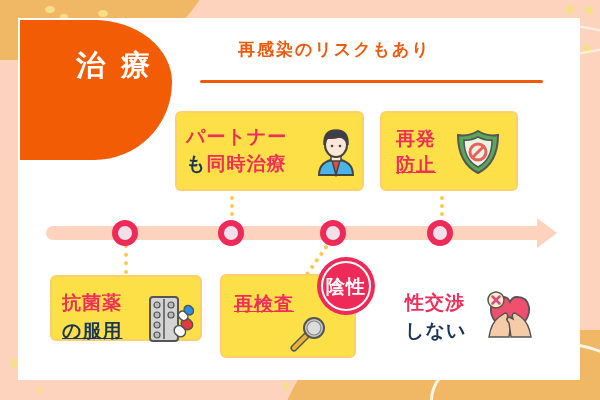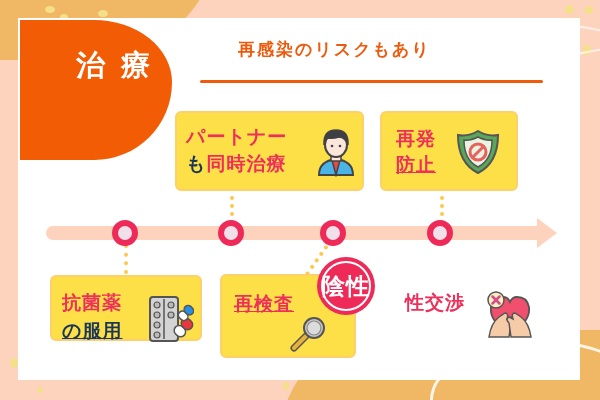--- a/index.html
+++ b/index.html
@@ -19,21 +19,21 @@
   .label { position: absolute; font-weight: bold; font-size: 19px; line-height: 27px; letter-spacing: 1px; }
   .red { color: #ee2f5b; }
   .navy { color: #1c3658; }
   .timeline { position: absolute; left: 46px; top: 226px; width: 500px; height: 14px; background: #fdd3bd; border-radius: 7px; }
   .arrowhead { position: absolute; left: 537px; top: 218px; width: 0; height: 0; border-left: 20px solid #fdd3bd; border-top: 15px solid transparent; border-bottom: 15px solid transparent; }
   .node { position: absolute; width: 26px; height: 26px; border-radius: 50%; border: 6px solid #ee2a58; background: #f1e0ea; }
   .dash { position: absolute; width: 0; border-left: 4px dotted #fdc84d; }
   .dash-diag { position: absolute; width: 4px; height: 44px; border-left: 4px dotted #fdc84d; transform: rotate(35deg); transform-origin: top left; }
   .neg { position: absolute; left: 317px; top: 257px; width: 58px; height: 58px; border-radius: 50%; background: #ee2a58; }
   .neg::after { content: ""; position: absolute; inset: 4px; border: 2px solid #fff; border-radius: 50%; }
-  .neg-text { position: absolute; left: 0; top: 0; width: 58px; height: 58px; line-height: 58px; text-align: center; color: #fff; font-weight: bold; font-size: 23px; letter-spacing: 1px; z-index: 2; }
+  .neg-text { position: absolute; left: 0; top: 0; width: 58px; height: 58px; line-height: 58px; text-align: center; color: #fff; font-weight: bold; font-size: 19px; letter-spacing: 1px; z-index: 2; }
   .icon { position: absolute; }
 </style>
 </head>
 <body>
 
 <div class="bg">
   <div class="tl"></div>
   <div class="br"></div>
   <div class="dot" style="left:45px;top:6px;width:10px;height:7px;"></div>
   <div class="dot" style="left:60px;top:14px;width:8px;height:6px;"></div>
@@ -133,20 +133,21 @@
     <circle cx="26" cy="14" r="10" fill="#c8c8c8" stroke="#555" stroke-width="2"></circle>
     <circle cx="26" cy="14" r="7" fill="#dcdcdc" stroke="#888" stroke-width="1.2"></circle>
   </svg>
 </div>
 <div class="neg">
   <div class="neg-text">陰性</div>
 </div>
 
 <div class="box pink" style="left:393px;top:275px;width:148px;height:82px;">
   <div class="label red" style="left:12px;top:14px;">性交渉</div>
+  <div class="label navy" style="left:12px;top:42px;">しない</div>
   <svg class="icon" style="left:92px;top:14px;" width="50" height="52" viewBox="0 0 50 52">
     <path d="M25 46 Q4 32 6 18 Q8 8 18 8 Q23 8 25 13 Q27 8 32 8 Q42 8 44 18 Q46 32 25 46 Z" fill="#f0506e" stroke="#555" stroke-width="1.8"></path>
     <path d="M4 48 Q6 34 14 28 L20 24 Q24 24 22 30 L26 28 Q30 30 26 34 L24 48 Z" fill="#f6cba8" stroke="#555" stroke-width="1.5"></path>
     <path d="M46 48 Q44 34 36 28 L30 24 Q26 24 28 30 L24 28 Q20 30 24 34 L26 48 Z" fill="#f6cba8" stroke="#555" stroke-width="1.5"></path>
     <circle cx="11" cy="11" r="8" fill="#fbeec0" stroke="#555" stroke-width="1.5"></circle>
     <path d="M7.5 7.5 L14.5 14.5 M14.5 7.5 L7.5 14.5" stroke="#d24e8a" stroke-width="2.5" stroke-linecap="round"></path>
   </svg>
 </div>
 
 </body></html>

